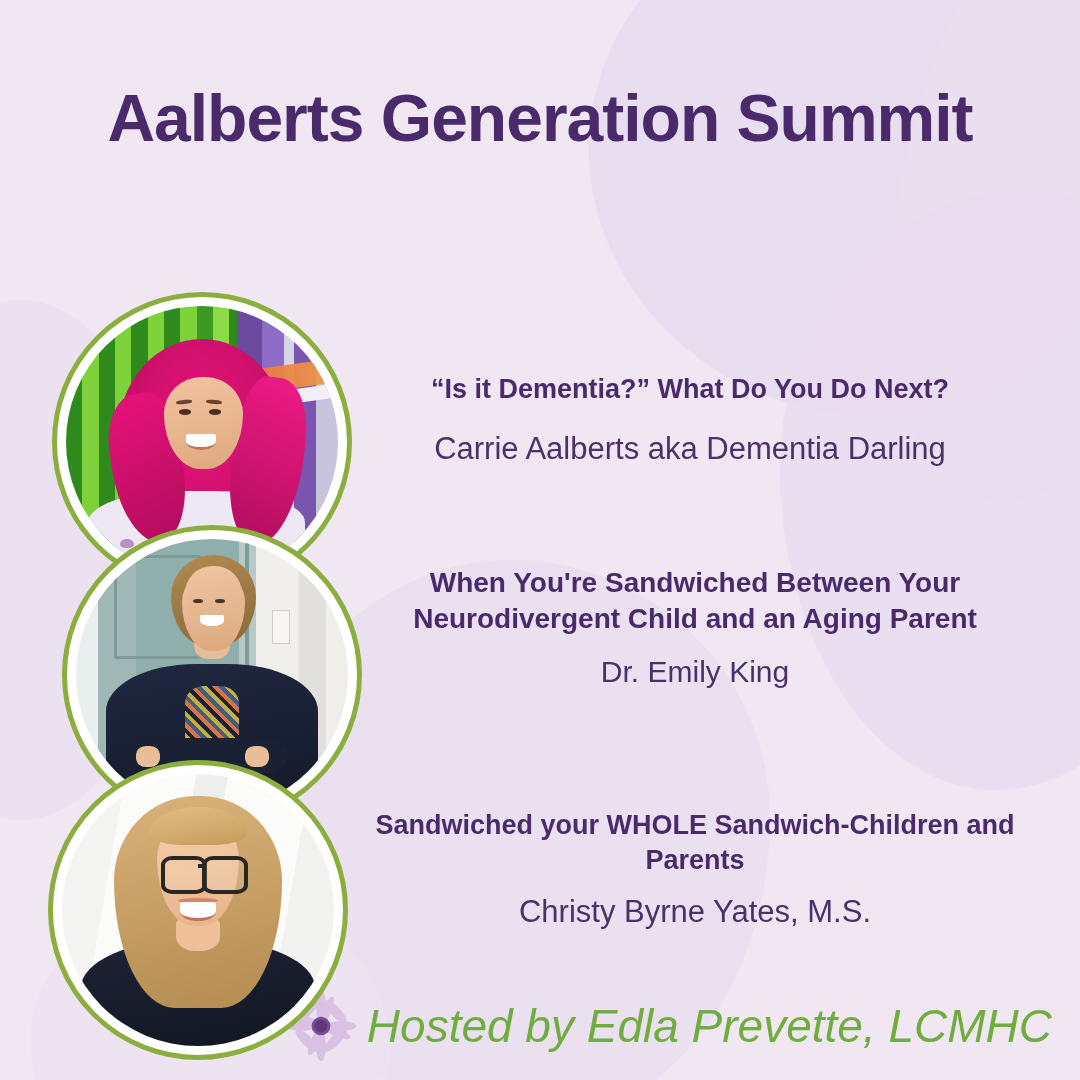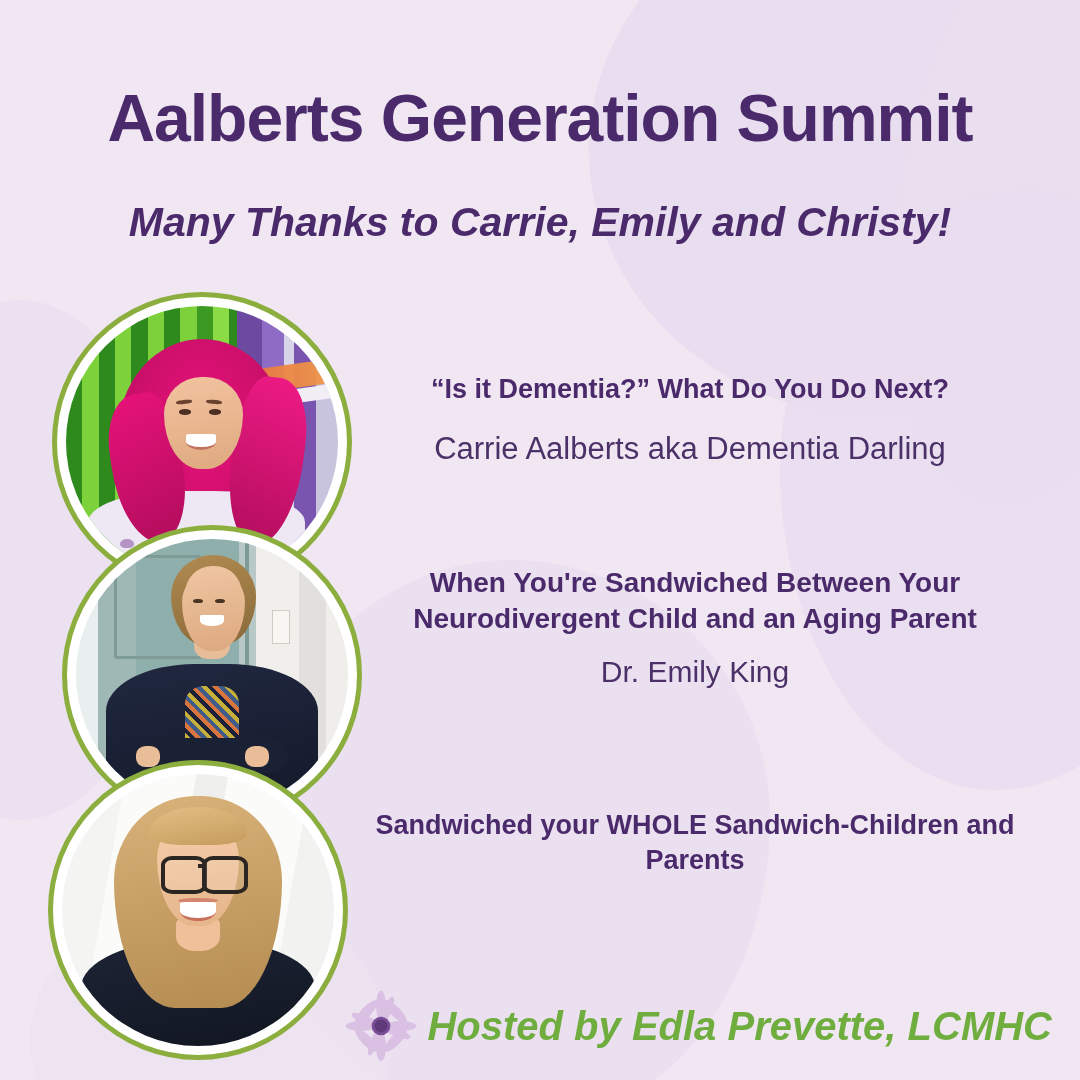--- a/index.html
+++ b/index.html
@@ -241,44 +241,43 @@
   
   .footer {
     position: absolute;
     bottom: 18px;
     right: 28px;
     display: flex;
     align-items: center;
     gap: 10px;
   }
   .footer-text {
-    font-size: 40px;
+    font-size: 46px;
     font-style: italic;
-    font-weight: 700;
+    font-weight: 400;
     color: #6FAE3E;
     white-space: nowrap;
   }
   .flower { width: 72px; height: 72px; flex: 0 0 auto; }
 </style>
 </head>
 <body>
 
 <div class="poster">
 
   <div class="bg-layer">
     <div class="blob blob-tr"></div>
     <div class="blob blob-tr2"></div>
     <div class="blob blob-r"></div>
     <div class="blob blob-mid"></div>
     <div class="blob blob-left"></div>
     <div class="blob blob-bl"></div>
   </div>
 
   <div class="title">Aalberts Generation Summit</div>
-  <div class="subtitle">Many Thanks to Carrie, Emily and Christy!</div>
 
   <div class="photo" id="photo-1">
     <div class="photo-inner">
       <div class="p1-bg"></div>
       <div class="p1-orange"></div>
       <div class="p1-stripe-w"></div>
       <div class="p1-hair-back"></div>
       <div class="p1-top"></div>
       <div class="p1-butterfly" style="left:20%;bottom:11%;"></div>
       <div class="p1-butterfly" style="left:38%;bottom:6%;"></div>
@@ -337,20 +336,21 @@
     <div class="s-speaker">Carrie Aalberts aka Dementia Darling</div>
   </div>
 
   <div class="session" id="session-2">
     <div class="s-title">When You're Sandwiched Between Your Neurodivergent Child and an Aging Parent</div>
     <div class="s-speaker">Dr. Emily King</div>
   </div>
 
   <div class="session" id="session-3">
     <div class="s-title">Sandwiched your WHOLE Sandwich-Children and Parents</div>
+    <div class="s-speaker">Christy Byrne Yates,  M.S.</div>
   </div>
 
   <div class="footer">
     <svg class="flower" viewBox="0 0 100 100">
       <g fill="#D9BFE2" opacity="0.92">
         <ellipse cx="50" cy="22" rx="7" ry="21"></ellipse>
         <ellipse cx="50" cy="78" rx="7" ry="21"></ellipse>
         <ellipse cx="22" cy="50" rx="21" ry="7"></ellipse>
         <ellipse cx="78" cy="50" rx="21" ry="7"></ellipse>
         <ellipse cx="30" cy="30" rx="7" ry="21" transform="rotate(45 30 30)"></ellipse>

